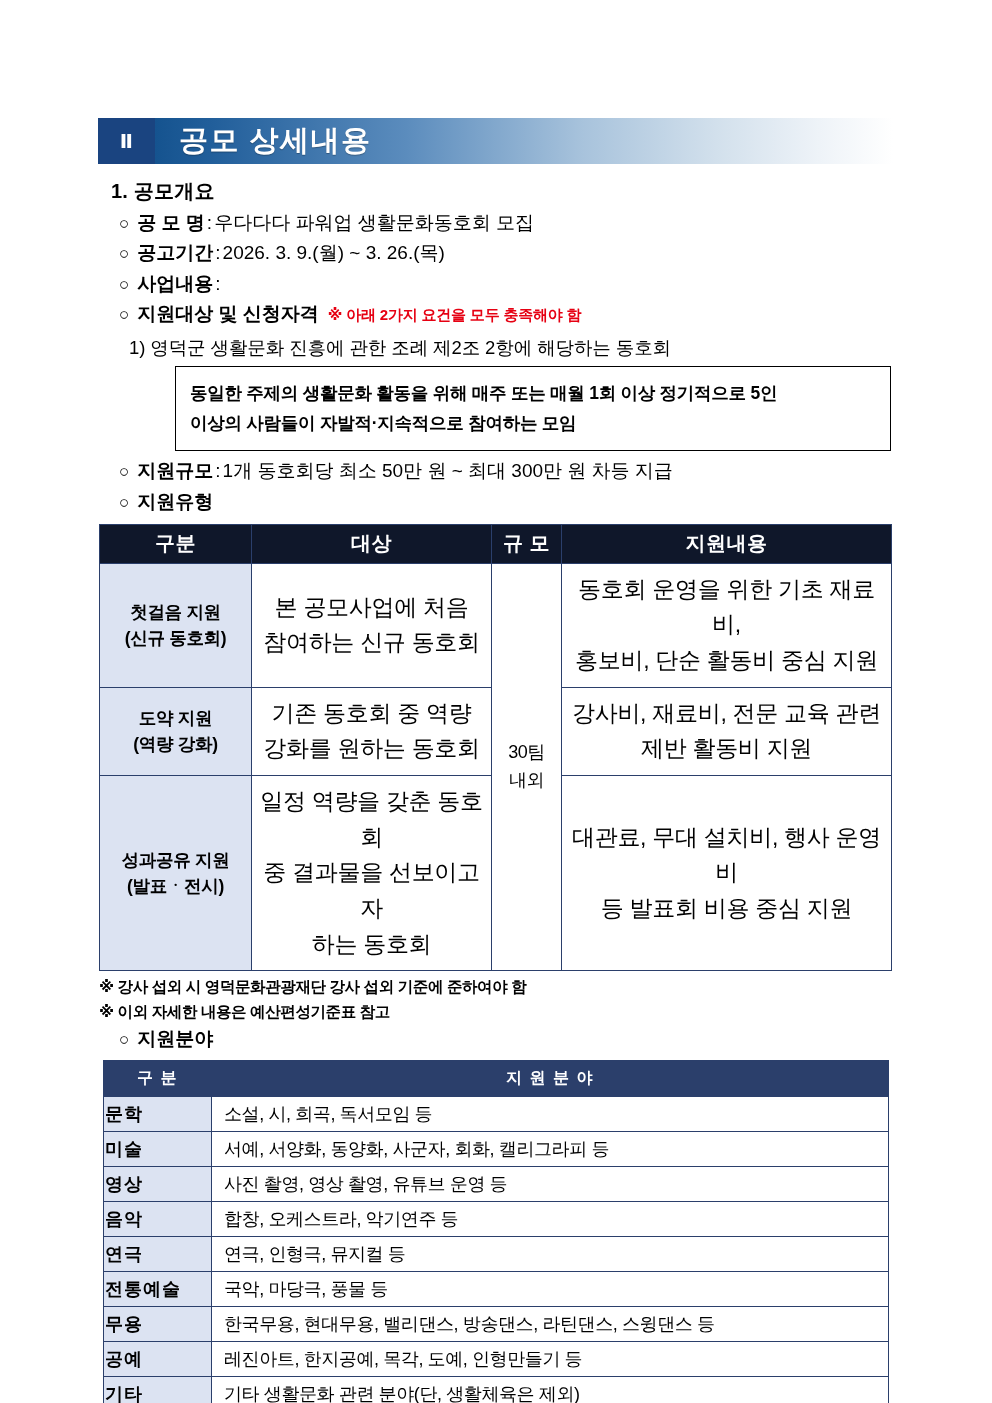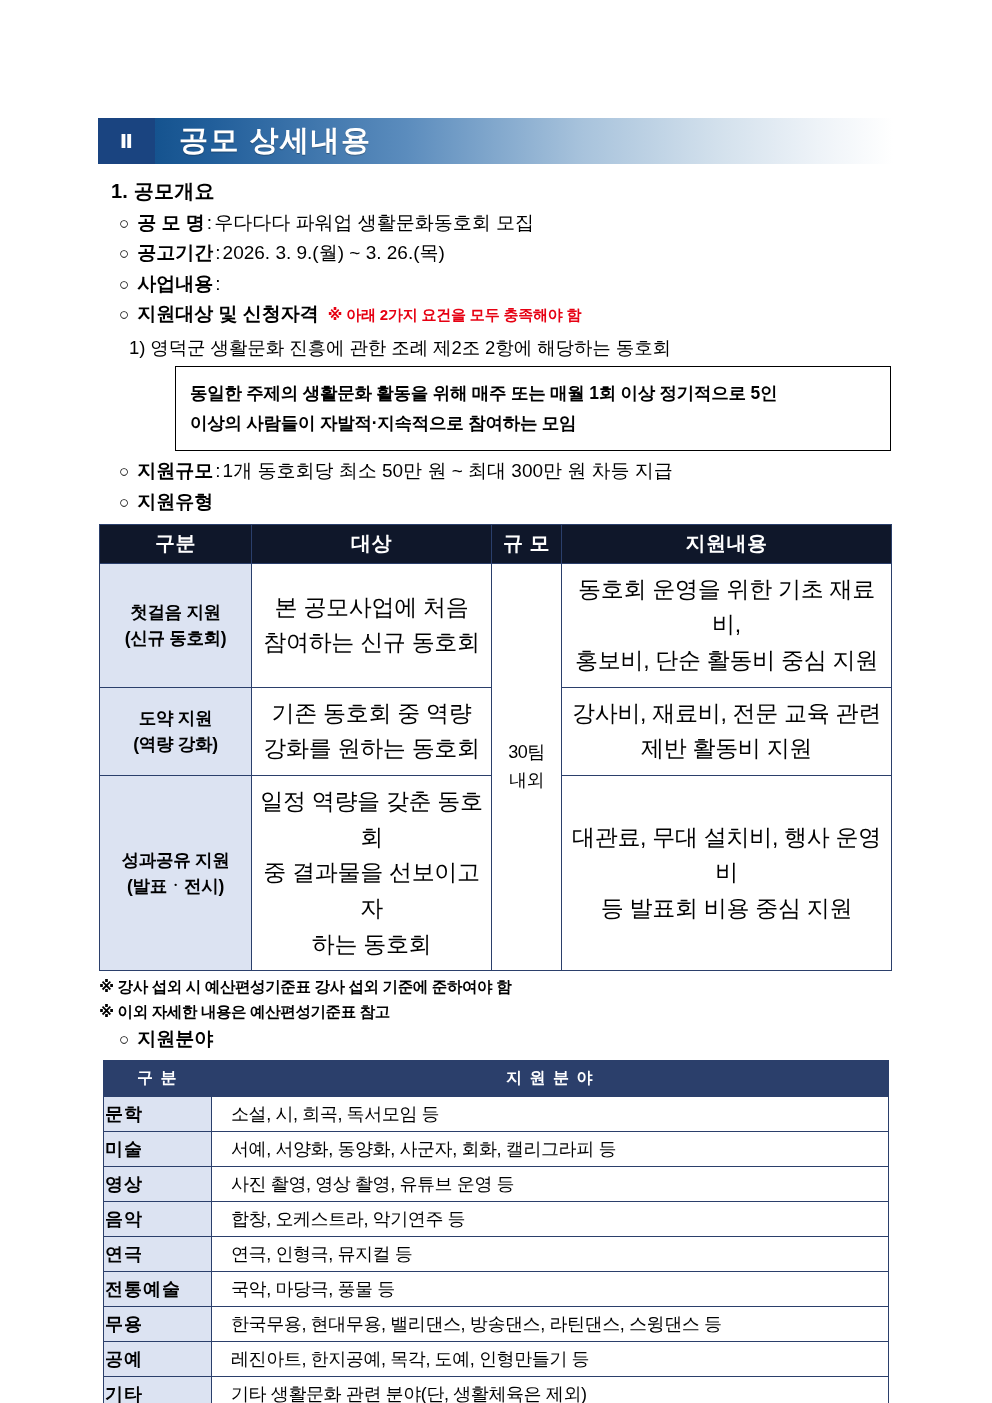--- a/index.html
+++ b/index.html
@@ -180,21 +180,21 @@
     height: 32px;
     letter-spacing: -0.4px;
   }
   .tbl2 td.cat2 {
     background: #dce3f2;
     font-weight: bold;
     letter-spacing: 1px;
   }
   .tbl2 td.fields {
     text-align: left;
-    padding-left: 19px;
+    padding-left: 12px;
   }
   .col-a { width: 108px; }
 </style>
 </head>
 <body>
 
 <div class="page">
 
   <div class="banner">
     <div class="banner-numbox">Ⅱ</div>
@@ -279,21 +279,21 @@
         <td>강사비, 재료비, 전문 교육 관련<br>제반 활동비 지원</td>
       </tr>
       <tr>
         <td class="cat">성과공유 지원<br>(발표ㆍ전시)</td>
         <td>일정 역량을 갖춘 동호회<br>중 결과물을 선보이고자<br>하는 동호회</td>
         <td>대관료, 무대 설치비, 행사 운영비<br>등 발표회 비용 중심 지원</td>
       </tr>
     </tbody>
   </table>
 
-  <div class="note">※ 강사 섭외 시 예산편성기준표 강사 섭외 기준에 준하여야 함</div>
+  <div class="note">※ 강사 섭외 시 영덕문화관광재단 강사 섭외 기준에 준하여야 함</div>
   <div class="note">※ 이외 자세한 내용은 예산편성기준표 참고</div>
 
   <div class="bullet-line">
     <span class="bullet-mark">○</span>
     <span class="bullet-label">지원분야</span>
   </div>
 
   <table class="tbl2">
     <colgroup>
       <col class="col-a">

